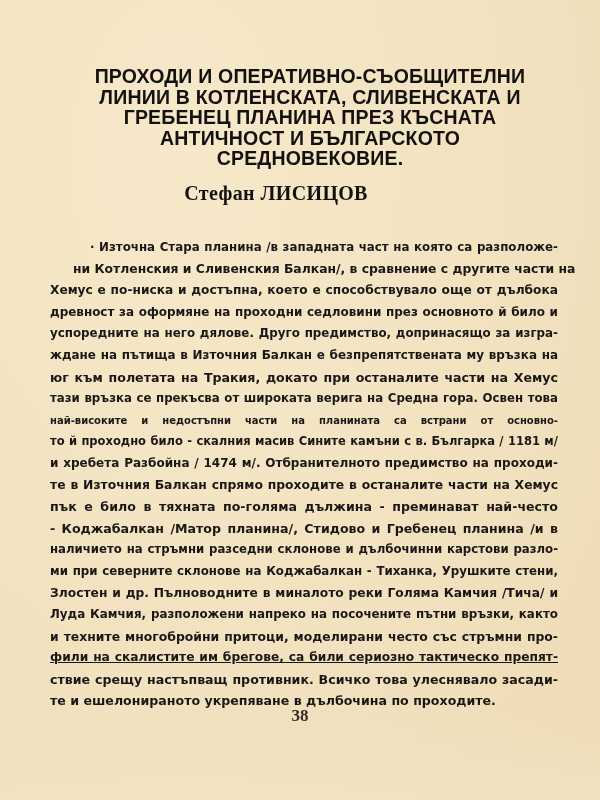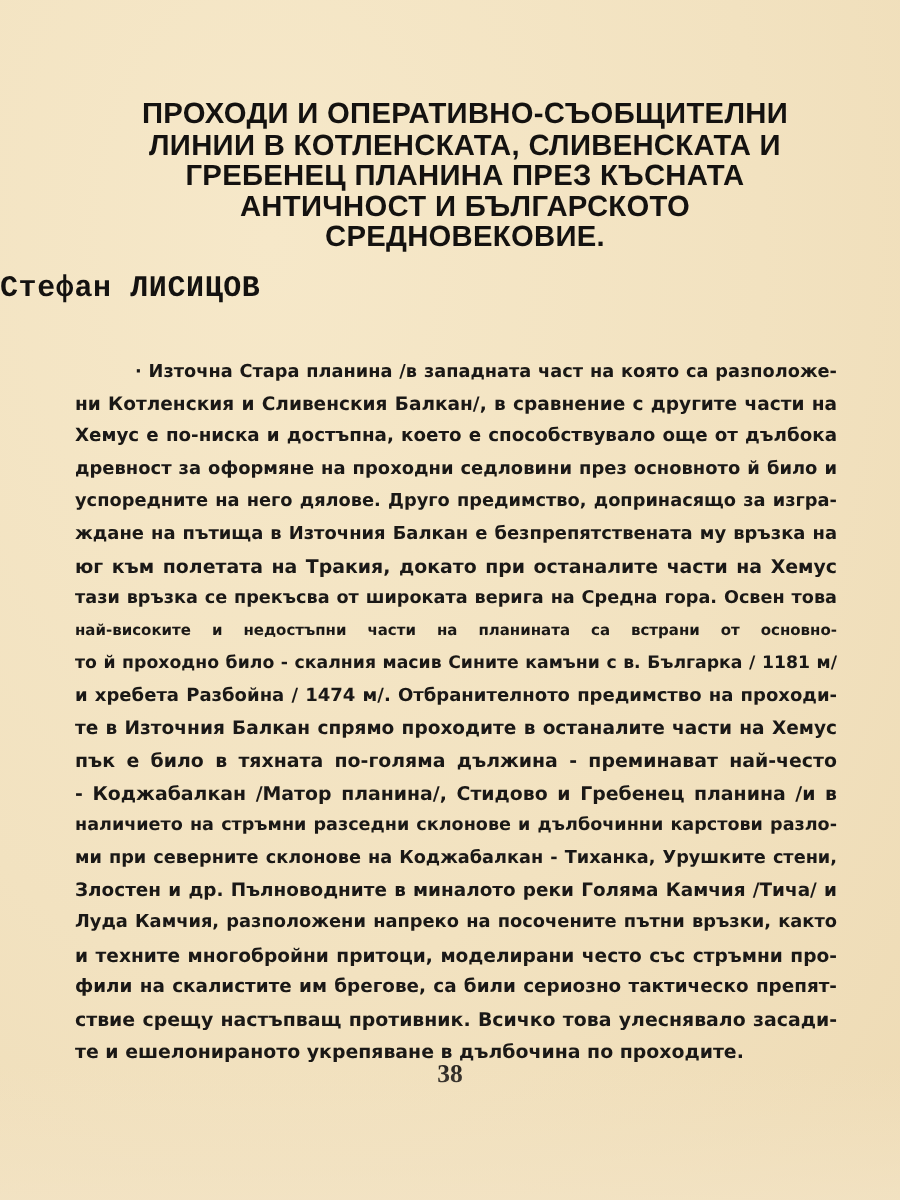--- a/index.html
+++ b/index.html
@@ -22,22 +22,22 @@
     text-align: center;
     font-family: "Liberation Sans", sans-serif;
     font-weight: bold;
     font-size: 19.5px; line-height: 20.5px;
     color: #141210;
     letter-spacing: 0.2px;
   }
   .title div { white-space: nowrap; }
   .author {
     position: absolute; left: 0; width: 552px; top: 181px;
-    text-align: left;
-    font-family: Liberation Mono, monospace;
+    text-align: center;
+    font-family: Liberation Serif, serif;
     font-weight: bold; font-size: 20px; line-height: 24px;
     color: #141210; letter-spacing: 0.4px;
   }
   .body {
     position: absolute; left: 50px; top: 237px; width: 508px;
     font-family: "DejaVu Sans", sans-serif;
     font-weight: bold; font-size: 12.6px; line-height: 21.6px;
     color: #1a1816;
   }
   .body .ln {
@@ -64,37 +64,37 @@
     <div>ЛИНИИ В КОТЛЕНСКАТА, СЛИВЕНСКАТА И</div>
     <div>ГРЕБЕНЕЦ ПЛАНИНА ПРЕЗ КЪСНАТА</div>
     <div>АНТИЧНОСТ И БЪЛГАРСКОТО</div>
     <div>СРЕДНОВЕКОВИЕ.</div>
   </div>
 
   <div class="author">Стефан ЛИСИЦОВ</div>
 
   <div class="body">
     <div class="ln first" style="font-size: 11.8313px;">· Източна Стара планина /в западната част на която са разположе-</div>
-    <div class="ln" style="font-size: 12.3769px;">ни Котленския и Сливенския Балкан/, в сравнение с другите части на</div>
+    <div class="ln" style="font-size: 12.3769px; margin-left: 23px;">ни Котленския и Сливенския Балкан/, в сравнение с другите части на</div>
     <div class="ln" style="font-size: 12.199px;">Хемус е по-ниска и достъпна, което е способствувало още от дълбока</div>
     <div class="ln" style="font-size: 11.9608px;">древност за оформяне на проходни седловини през основното й било и</div>
     <div class="ln" style="font-size: 11.8743px;">успоредните на него дялове. Друго предимство, допринасящо за изгра-</div>
     <div class="ln" style="font-size: 11.9643px;">ждане на пътища в Източния Балкан е безпрепятствената му връзка на</div>
     <div class="ln">юг към полетата на Тракия, докато при останалите части на Хемус</div>
     <div class="ln" style="font-size: 11.7788px;">тази връзка се прекъсва от широката верига на Средна гора. Освен това</div>
     <div class="ln" style="font-size: 10px;">най-високите и недостъпни части на планината са встрани от основно-</div>
     <div class="ln" style="font-size: 11.5234px;">то й проходно било - скалния масив Сините камъни с в. Българка / 1181 м/</div>
     <div class="ln" style="font-size: 12.0321px;">и хребета Разбойна / 1474 м/. Отбранителното предимство на проходи-</div>
     <div class="ln" style="font-size: 12.3739px;">те в Източния Балкан спрямо проходите в останалите части на Хемус</div>
     <div class="ln">пък е било в тяхната по-голяма дължина - преминават най-често</div>
     <div class="ln">- Коджабалкан /Матор планина/, Стидово и Гребенец планина /и в</div>
     <div class="ln" style="font-size: 11.7375px;">наличието на стръмни разседни склонове и дълбочинни карстови разло-</div>
     <div class="ln" style="font-size: 11.8155px;">ми при северните склонове на Коджабалкан - Тиханка, Урушките стени,</div>
     <div class="ln" style="font-size: 12.2981px;">Злостен и др. Пълноводните в миналото реки Голяма Камчия /Тича/ и</div>
     <div class="ln" style="font-size: 11.8924px;">Луда Камчия, разположени напреко на посочените пътни връзки, както</div>
     <div class="ln" style="font-size: 12.4065px;">и техните многобройни притоци, моделирани често със стръмни про-</div>
-    <div class="ln" style="font-size: 12.2639px;">фили на скалистите им брегове, са били сериозно тактическо препят-</div>
+    <div class="ln" style="font-size: 12.2639px; text-decoration: underline;">фили на скалистите им брегове, са били сериозно тактическо препят-</div>
     <div class="ln">ствие срещу настъпващ противник. Всичко това улеснявало засади-</div>
     <div class="ln last">те и ешелонираното укрепяване в дълбочина по проходите.</div>
   </div>
 
   <div class="pagenum">38</div>
 </div>
 
 </body></html>

